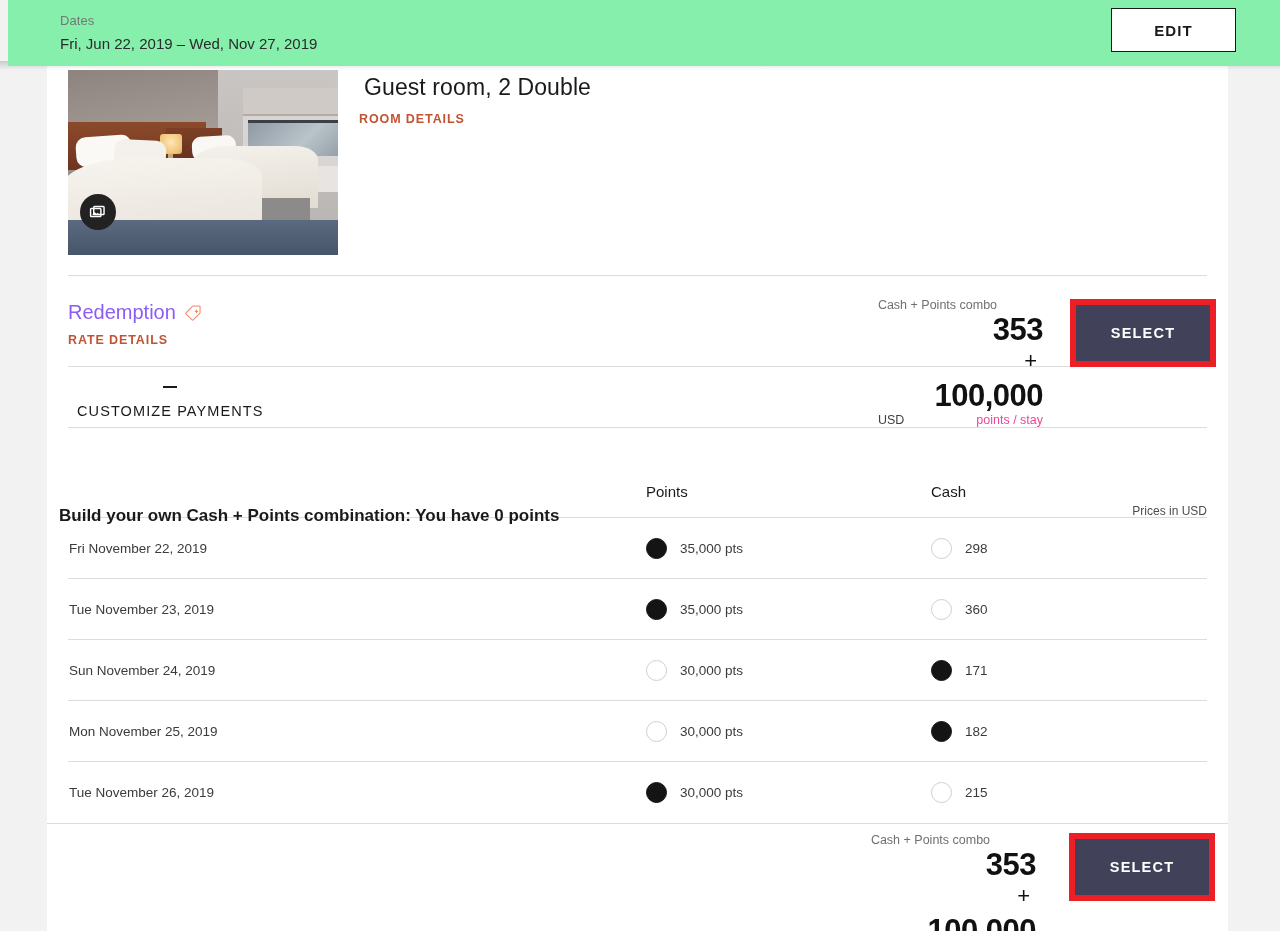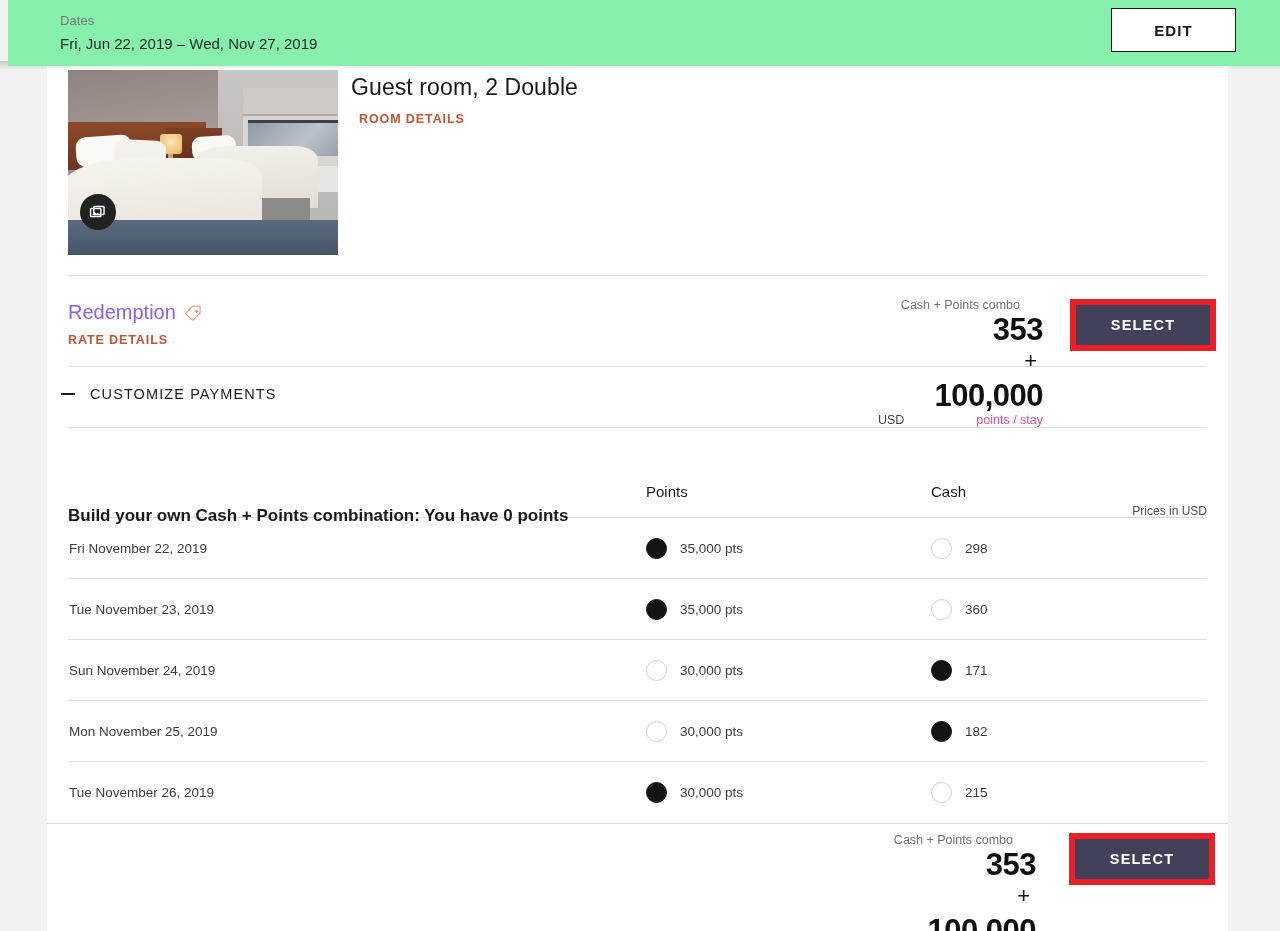--- a/index.html
+++ b/index.html
@@ -70,21 +70,21 @@
   #photo-badge {
     position: absolute; left: 12px; top: 124px;
     width: 36px; height: 36px; border-radius: 50%;
     background: #222222;
     display: flex; align-items: center; justify-content: center;
     cursor: pointer;
   }
   #photo-badge svg { width: 19px; height: 19px; }
 
   #room-title {
-    position: absolute; left: 304px; top: 13px;
+    position: absolute; left: 317px; top: 13px;
     font-size: 23px; color: #1a1a1a; letter-spacing: .1px;
   }
   #room-details-link {
     position: absolute; left: 312px; top: 51px;
     font-size: 12.5px; font-weight: bold; letter-spacing: .9px;
     color: #c05434; cursor: pointer;
   }
 
   .divider { height: 1px; background: #dcdcdc; margin: 0 21px; }
 
@@ -94,58 +94,59 @@
     position: absolute; left: 21px; top: 25px;
     font-size: 20px; color: #8b5cf6;
     display: flex; align-items: center; gap: 8px;
   }
   #rate-tag-icon { display: inline-block; width: 18px; height: 18px; }
   #rate-details-link {
     position: absolute; left: 21px; top: 57px;
     font-size: 12.5px; font-weight: bold; letter-spacing: .9px;
     color: #c05434; cursor: pointer;
   }
-  .price-block { position: absolute; text-align: center; }
+  .price-block { position: absolute; text-align: left; }
   .price-combo-label { font-size: 12.5px; color: #707070; line-height: 16px; }
   .price-line { display: flex; align-items: flex-end; justify-content: flex-end; white-space: nowrap; flex-direction: column; }
   .price-cash { font-size: 31px; font-weight: bold; color: #111111; letter-spacing: -.5px; line-height: 34px; }
   .price-plus { font-size: 22px; font-weight: normal; color: #111111; margin: 0 6px 4px 6px; line-height: 28px; }
   .price-points { font-size: 31px; font-weight: bold; color: #111111; letter-spacing: -.5px; line-height: 34px; }
   .price-subline { display: flex; justify-content: flex-end; }
   .price-sub-usd { font-size: 12.5px; color: #404040; }
   .price-sub-stay { font-size: 12.5px; color: #ec4899; }
 
   .select-wrap {
     position: absolute;
     border: 6px solid #ec1f27;
     background: #ec1f27;
     cursor: pointer;
   }
   .select-button {
-    width: 134px; height: 40px;
+    width: 134px; height: 56px;
     background: #41415a; border: 0;
     color: #ffffff; font-family: "Liberation Sans", sans-serif;
     font-size: 14.5px; font-weight: bold; letter-spacing: 1.2px;
     cursor: pointer;
   }
 
   
   #customize-row { position: relative; height: 60px; padding: 0 21px; }
   #customize-toggle {
-    position: absolute; left: 14px; top: 19px;
+    position: absolute; left: 30px; top: 19px;
     display: flex; align-items: center; gap: 15px;
     cursor: pointer;
+    flex-direction: column;
   }
   #customize-minus { display:inline-block; width: 14px; height: 2px; background: #1a1a1a; }
   #customize-label { font-size: 14.5px; letter-spacing: 1.1px; color: #1a1a1a; }
 
   
   #build-panel { position: relative; padding: 0 21px; }
   #build-heading {
-    position: absolute; left: 21px; top: 23px;
+    position: absolute; left: 12px; top: 23px;
     font-size: 17px; font-weight: bold; color: #1a1a1a;
   }
   #prices-in-usd {
     position: absolute; right: 21px; top: 21px;
     font-size: 12px; color: #4d4d4d;
   }
 
   #payments-table { width: 100%; border-collapse: collapse; margin-top: 55px; }
   #payments-table th {
     text-align: left; font-size: 15px; font-weight: normal; color: #1a1a1a;

